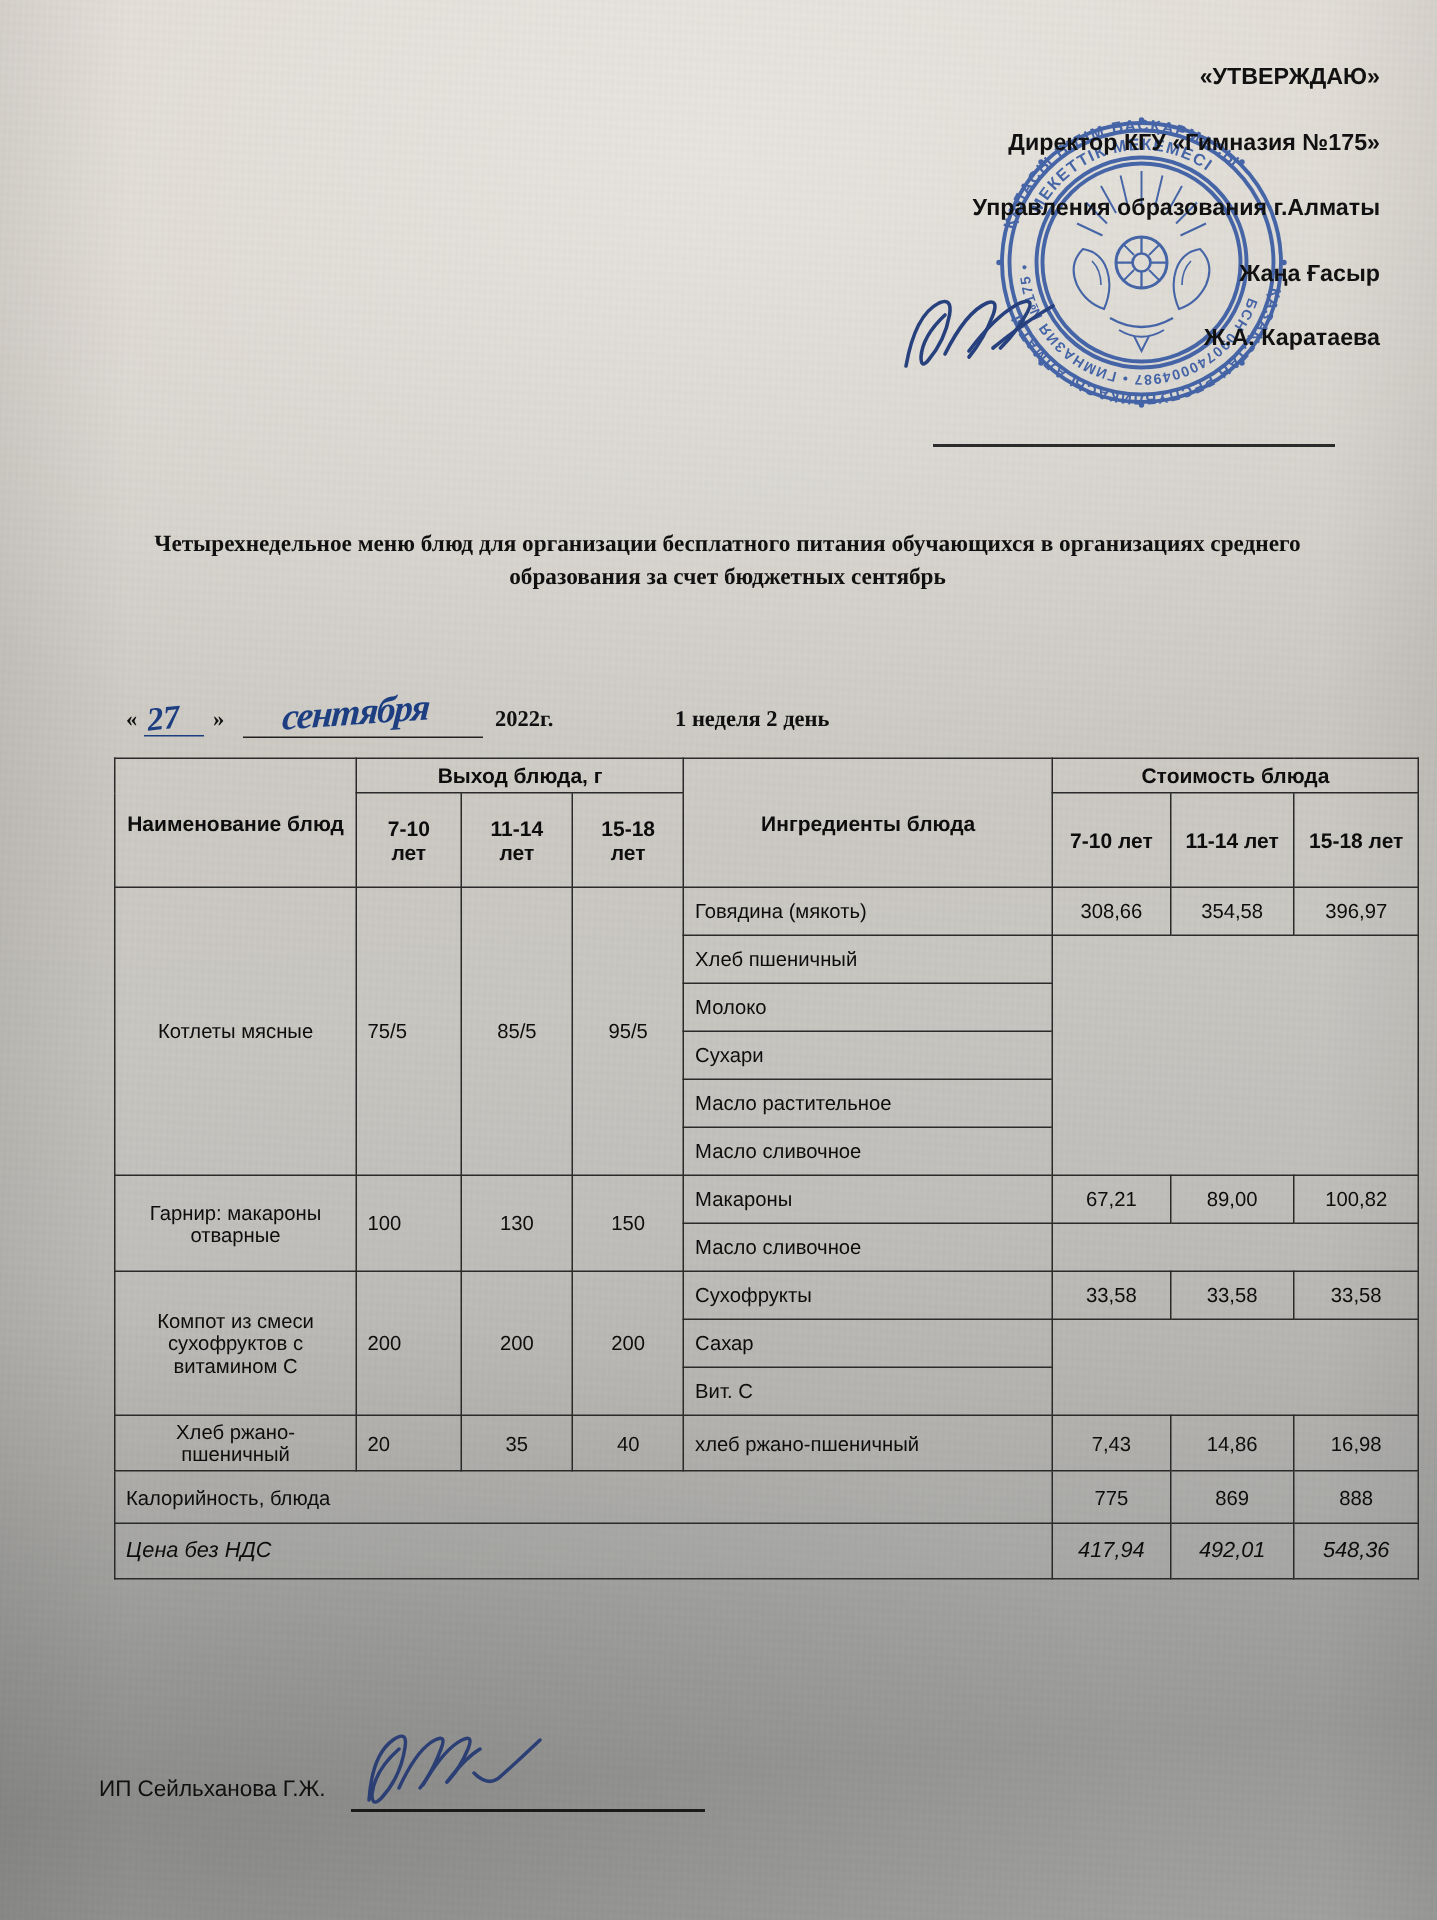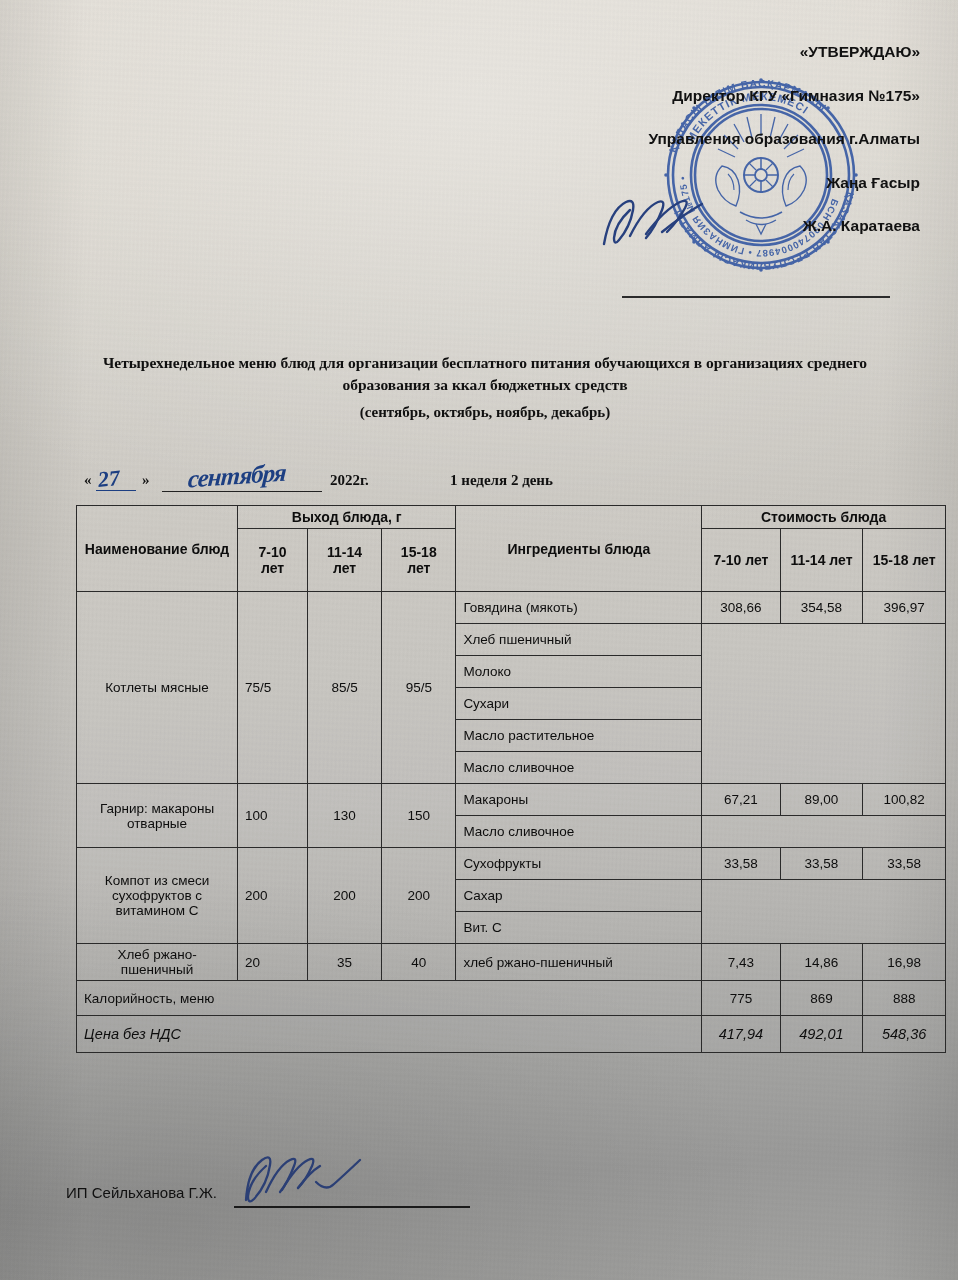--- a/index.html
+++ b/index.html
@@ -327,23 +327,22 @@
         <path d="M 34,50 q 14,-28 28,-34 q 8,-3 4,8 q -6,16 -16,28"></path>
         <path d="M 50,48 q 18,-24 34,-32 q 10,-4 5,6 q -7,13 -18,24"></path>
         <path d="M 66,46 q 22,-18 40,-28"></path>
       </g>
     </svg>
   </div>
   <div id="signature-line-director"></div>
 
   <div id="doc-title">
     <div>Четырехнедельное меню блюд для организации бесплатного питания   обучающихся в организациях среднего</div>
-    <div>образования за ккал бюджетных средств</div>
-  </div>
-  <div id="doc-subtitle">(сентябрь, октябрь, ноябрь, декабрь)</div>
+    <div>образования за счет бюджетных сентябрь</div>
+  </div>
 
   <div id="date-row">
     <span class="q-open">«</span>
     <span class="day-hand">27</span>
     <span class="day-underline"></span>
     <span class="q-close">»</span>
     <span class="month-hand">сентября</span>
     <span class="month-underline"></span>
     <span class="year">2022г.</span>
     <span class="week-day">1 неделя 2 день</span>
@@ -440,21 +439,21 @@
           <td class="c-g2" rowspan="1">35</td>
           <td class="c-g3" rowspan="1">40</td>
           <td class="ingr-cell">хлеб ржано-пшеничный</td>
           <td class="c-p1 price-cell">7,43</td>
           <td class="c-p2 price-cell">14,86</td>
           <td class="c-p3 price-cell">16,98</td>
         </tr>
       </tbody>
     <tfoot>
       <tr class="kcal-row">
-        <td class="kcal-label" colspan="5">Калорийность, меню</td>
+        <td class="kcal-label" colspan="5">Калорийность, блюда</td>
         <td class="price-cell">775</td>
         <td class="price-cell">869</td>
         <td class="price-cell">888</td>
       </tr>
       <tr class="total-row">
         <td class="total-label" colspan="5">Цена без  НДС</td>
         <td class="price-cell">417,94</td>
         <td class="price-cell">492,01</td>
         <td class="price-cell">548,36</td>
       </tr>

